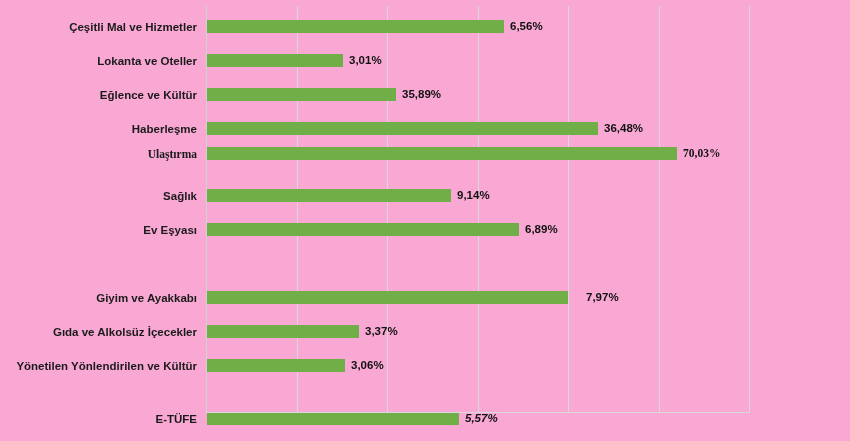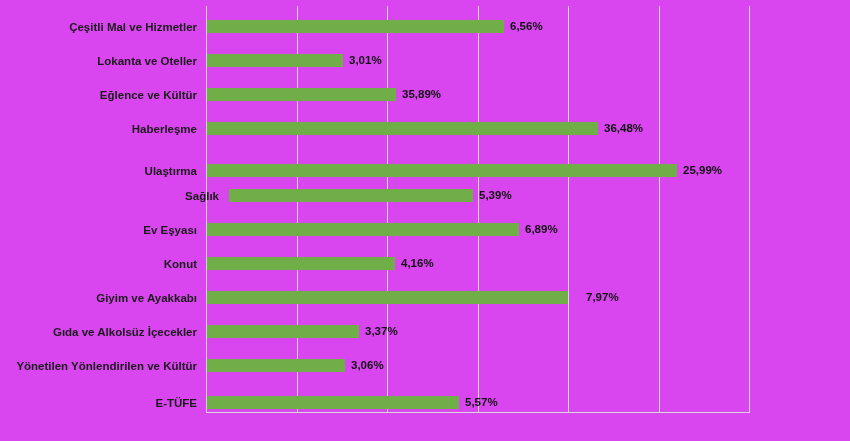--- a/index.html
+++ b/index.html
@@ -7,21 +7,21 @@
     padding: 0;
     background: #ffffff;
   }
   body {
     font-family: "Liberation Sans", sans-serif;
   }
   #chart-root {
     position: relative;
     width: 850px;
     height: 441px;
-    background: #d946ef;
+    background: #f9a8d4;
     overflow: hidden;
   }
 
   
   #plot-area {
     position: absolute;
     left: 206px;
     top: 6px;
     width: 543px;   
     height: 406px;  
@@ -122,58 +122,53 @@
         <div class="row" style="top: 71.7px;">
           <div class="bar-label">Eğlence ve Kültür</div>
           <div class="bar" style="width: 189px; background: rgb(112, 175, 71);"></div>
           <div class="bar-value" style="left: 196px;">35,89%</div>
         </div>
         <div class="row" style="top: 105.55px;">
           <div class="bar-label">Haberleşme</div>
           <div class="bar" style="width: 391px; background: rgb(112, 175, 71);"></div>
           <div class="bar-value" style="left: 398px;">36,48%</div>
         </div>
-        <div class="row" style="top: 148px;">
+        <div class="row" style="top: 131px; font-family: Liberation Serif, serif;">
           <div class="bar-label">Ulaştırma</div>
           <div class="bar" style="width: 470px; background: rgb(112, 175, 71);"></div>
-          <div class="bar-value" style="left: 477px;">25,99%</div>
+          <div class="bar-value" style="left: 477px;">70,03%</div>
         </div>
-        <div class="row" style="top: 173.25px; margin-left: 22px;">
+        <div class="row" style="top: 173.25px;">
           <div class="bar-label">Sağlık</div>
           <div class="bar" style="width: 244px; background: rgb(112, 175, 71);"></div>
-          <div class="bar-value" style="left: 251px;">5,39%</div>
+          <div class="bar-value" style="left: 251px;">9,14%</div>
         </div>
         <div class="row" style="top: 207.1px;">
           <div class="bar-label">Ev Eşyası</div>
           <div class="bar" style="width: 312px; background: rgb(112, 175, 71);"></div>
           <div class="bar-value" style="left: 319px;">6,89%</div>
-        </div>
-        <div class="row" style="top: 240.95px;">
-          <div class="bar-label">Konut</div>
-          <div class="bar" style="width: 188px; background: rgb(112, 175, 71);"></div>
-          <div class="bar-value" style="left: 195px;">4,16%</div>
         </div>
         <div class="row" style="top: 274.8px;">
           <div class="bar-label">Giyim ve Ayakkabı</div>
           <div class="bar" style="width: 361px; background: rgb(112, 175, 71);"></div>
           <div class="bar-value" style="left: 380px;">7,97%</div>
         </div>
         <div class="row" style="top: 308.65px;">
           <div class="bar-label">Gıda ve Alkolsüz İçecekler</div>
           <div class="bar" style="width: 152px; background: rgb(112, 175, 71);"></div>
           <div class="bar-value" style="left: 159px;">3,37%</div>
         </div>
         <div class="row" style="top: 342.5px;">
           <div class="bar-label">Yönetilen Yönlendirilen ve Kültür</div>
           <div class="bar" style="width: 138px; background: rgb(112, 175, 71);"></div>
           <div class="bar-value" style="left: 145px;">3,06%</div>
         </div>
-        <div class="row" style="top: 380px;">
+        <div class="row" style="top: 396px;">
           <div class="bar-label">E-TÜFE</div>
           <div class="bar" style="width: 252px; background: rgb(112, 175, 71);"></div>
-          <div class="bar-value" style="left: 259px;">5,57%</div>
+          <div class="bar-value" style="left: 259px; font-style: italic;">5,57%</div>
         </div>
       </div>
   </div>
 
   <div id="baseline"></div>
 
 </div>
 
 </body></html>

